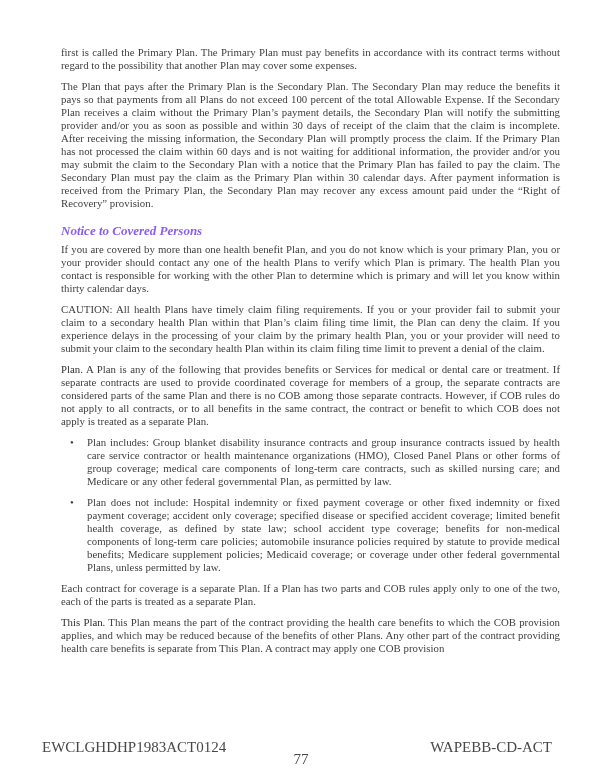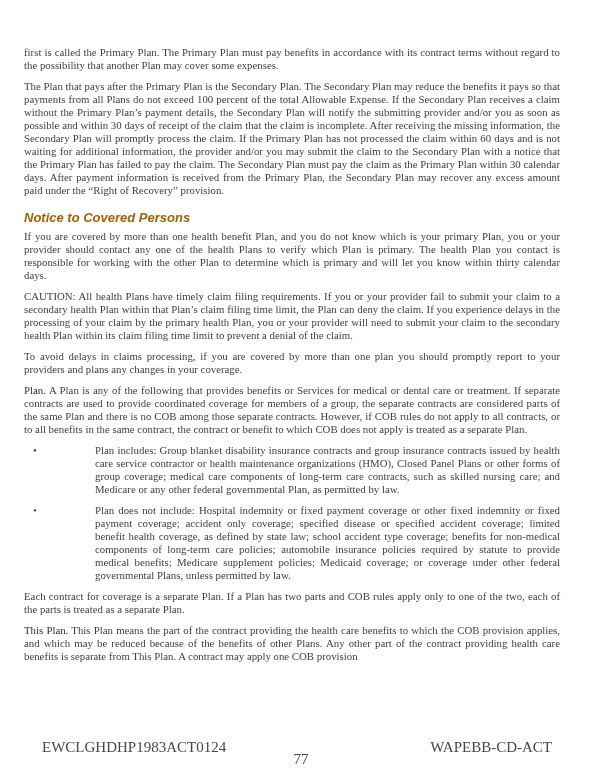--- a/index.html
+++ b/index.html
@@ -6,38 +6,38 @@
     margin: 0;
     padding: 0;
     background: #ffffff;
   }
   .page {
     position: relative;
     width: 600px;
     height: 776px;
     background: #ffffff;
     box-sizing: border-box;
-    padding: 46px 40px 0 24px;
+    padding: 46px 40px 0 61px;
     font-family: "Liberation Serif", serif;
     color: #3e3e3e;
     overflow: hidden;
   }
   .para {
     font-size: 10.8px;
     line-height: 13px;
     text-align: justify;
     margin: 0 0 8px 0;
   }
   .heading {
-    font-family: Liberation Sans, sans-serif;
+    font-family: Liberation Serif, serif;
     font-weight: bold;
     font-style: italic;
     font-size: 13px;
     line-height: 15px;
-    color: #a16207;
+    color: #8b5cf6;
     margin: 13px 0 5px 0;
     text-align: left;
   }
   .lead {
     font-weight: normal;
     color: #2e2e2e;
     margin-right: 3px;
   }
   .bullet {
     display: flex;
@@ -49,21 +49,20 @@
     padding-left: 9px;
     font-size: 10.8px;
     line-height: 13px;
     flex: none;
   }
   .bullet-text {
     flex: 1;
     font-size: 10.8px;
     line-height: 13px;
     text-align: justify;
-    margin-left: 45px;
   }
   .footer {
     position: absolute;
     left: 42px;
     right: 40px;
     bottom: 22px;
     height: 13px;
     font-size: 15px;
     line-height: 13px;
     color: #474747;
@@ -94,21 +93,20 @@
   <p class="para">first is called the Primary Plan. The Primary Plan must pay benefits in accordance with its contract terms without regard to the possibility that another Plan may cover some expenses.</p>
 
   <p class="para">The Plan that pays after the Primary Plan is the Secondary Plan. The Secondary Plan may reduce the benefits it pays so that payments from all Plans do not exceed 100 percent of the total Allowable Expense. If the Secondary Plan receives a claim without the Primary Plan’s payment details, the Secondary Plan will notify the submitting provider and/or you as soon as possible and within 30 days of receipt of the claim that the claim is incomplete. After receiving the missing information, the Secondary Plan will promptly process the claim. If the Primary Plan has not processed the claim within 60 days and is not waiting for additional information, the provider and/or you may submit the claim to the Secondary Plan with a notice that the Primary Plan has failed to pay the claim. The Secondary Plan must pay the claim as the Primary Plan within 30 calendar days. After payment information is received from the Primary Plan, the Secondary Plan may recover any excess amount paid under the “Right of Recovery” provision.</p>
 
   <h2 class="heading">Notice to Covered Persons</h2>
 
   <p class="para">If you are covered by more than one health benefit Plan, and you do not know which is your primary Plan, you or your provider should contact any one of the health Plans to verify which Plan is primary. The health Plan you contact is responsible for working with the other Plan to determine which is primary and will let you know within thirty calendar days.</p>
 
   <p class="para">CAUTION: All health Plans have timely claim filing requirements. If you or your provider fail to submit your claim to a secondary health Plan within that Plan’s claim filing time limit, the Plan can deny the claim. If you experience delays in the processing of your claim by the primary health Plan, you or your provider will need to submit your claim to the secondary health Plan within its claim filing time limit to prevent a denial of the claim.</p>
 
-  <p class="para">To avoid delays in claims processing, if you are covered by more than one plan you should promptly report to your providers and plans any changes in your coverage.</p>
 
 
   <p class="para">
     <span class="lead">Plan.</span><span>A Plan is any of the following that provides benefits or Services for medical or dental care or treatment. If separate contracts are used to provide coordinated coverage for members of a group, the separate contracts are considered parts of the same Plan and there is no COB among those separate contracts. However, if COB rules do not apply to all contracts, or to all benefits in the same contract, the contract or benefit to which COB does not apply is treated as a separate Plan.</span>
   </p>
 
   <div class="bullet">
     <span class="bullet-marker">•</span>
     <span class="bullet-text">Plan includes: Group blanket disability insurance contracts and group insurance contracts issued by health care service contractor or health maintenance organizations (HMO), Closed Panel Plans or other forms of group coverage; medical care components of long-term care contracts, such as skilled nursing care; and Medicare or any other federal governmental Plan, as permitted by law.</span>
   </div>

